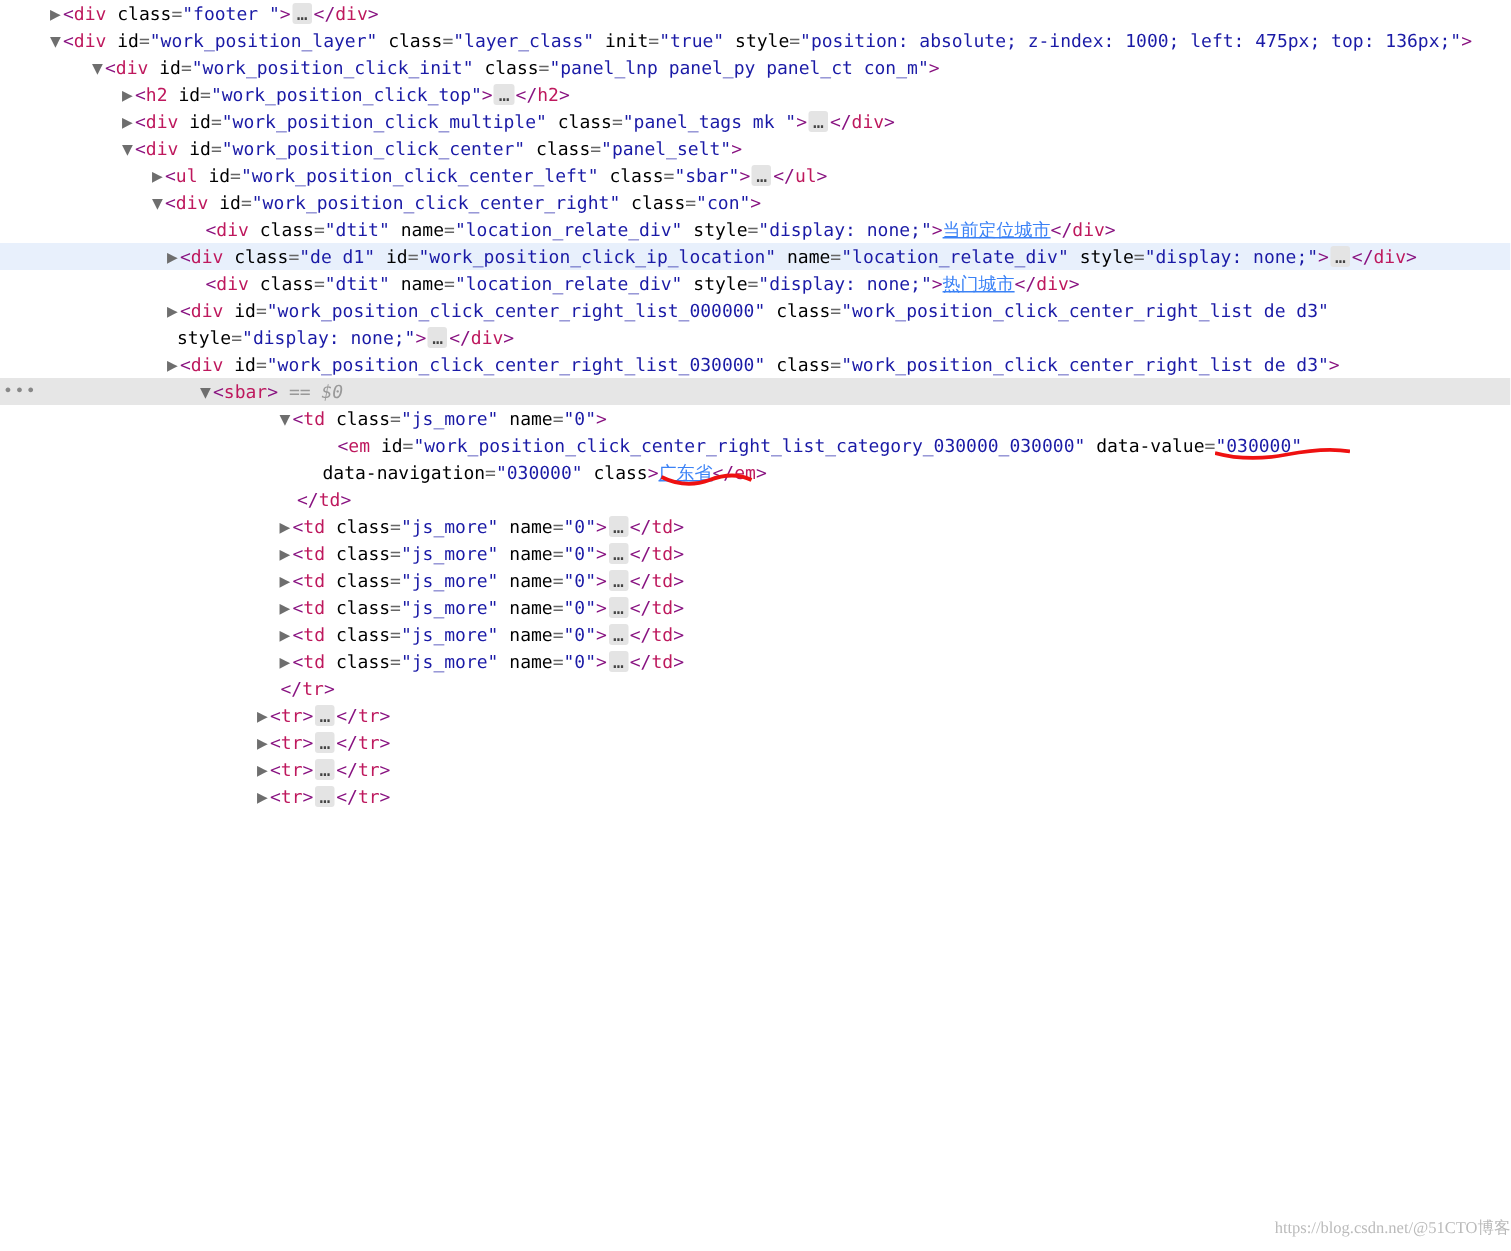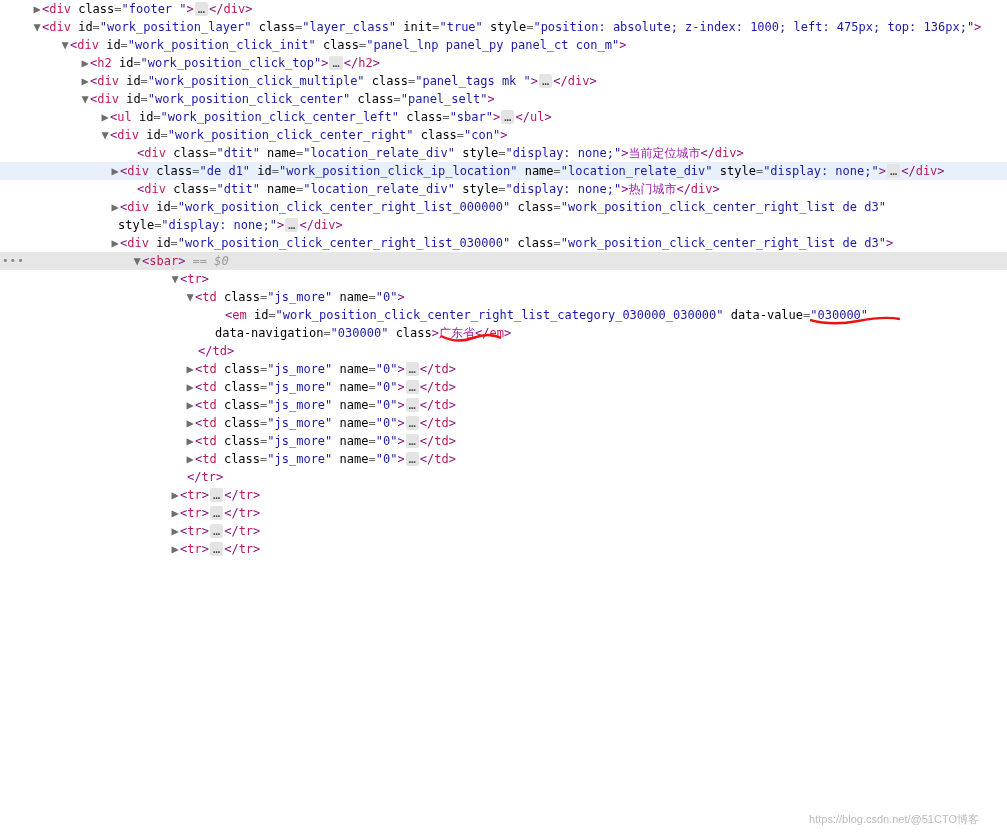--- a/index.html
+++ b/index.html
@@ -33,37 +33,37 @@
     text-align: center;
     color: #6e6e6e;
     cursor: pointer;
     user-select: none;
   }
   .tag-brace { color: #881280; }
   .tag-name  { color: #be185d; }
   .attr-name { color: #000000; }
   .attr-eq   { color: #666; }
   .attr-val  { color: #1a1aa6; }
-  .text-node { color: #a21caf; }
+  .text-node { color: #3b82f6; text-decoration: underline; }
   .ellipsis-box {
     background: #e4e4e4;
     color: #444;
     border-radius: 2px;
     padding: 0 3px;
     margin: 0 1px;
     cursor: pointer;
   }
   .eq-dollar { color: #999; font-style: italic; }
   .watermark {
     position: fixed;
-    right: 28px;
+    right: 0;
     bottom: 6px;
     color: #bbb;
     font-size: 11px;
-    font-family: Liberation Sans, sans-serif;
+    font-family: Liberation Serif, serif;
     pointer-events: none;
     margin-top: 45px;
   }
   .underline-red {
     position: relative;
   }
   .underline-red svg {
     position: absolute;
     left: 0;
     bottom: -6px;
@@ -83,21 +83,20 @@
     <div class="row"><span class="indent" style="width:80px"></span><span class="arrow">▼</span><span class="tag-brace">&lt;</span><span class="tag-name">div</span> <span class="attr-name">id</span><span class="attr-eq">=</span><span class="attr-val">"work_position_click_center"</span> <span class="attr-name">class</span><span class="attr-eq">=</span><span class="attr-val">"panel_selt"</span><span class="tag-brace">&gt;</span></div>
     <div class="row"><span class="indent" style="width:100px"></span><span class="arrow">▶</span><span class="tag-brace">&lt;</span><span class="tag-name">ul</span> <span class="attr-name">id</span><span class="attr-eq">=</span><span class="attr-val">"work_position_click_center_left"</span> <span class="attr-name">class</span><span class="attr-eq">=</span><span class="attr-val">"sbar"</span><span class="tag-brace">&gt;</span><span class="ellipsis-box">…</span><span class="tag-brace">&lt;</span><span class="tag-brace">/</span><span class="tag-name">ul</span><span class="tag-brace">&gt;</span></div>
     <div class="row"><span class="indent" style="width:100px"></span><span class="arrow">▼</span><span class="tag-brace">&lt;</span><span class="tag-name">div</span> <span class="attr-name">id</span><span class="attr-eq">=</span><span class="attr-val">"work_position_click_center_right"</span> <span class="attr-name">class</span><span class="attr-eq">=</span><span class="attr-val">"con"</span><span class="tag-brace">&gt;</span></div>
     <div class="row"><span class="indent" style="width:127px"></span><span class="arrow"> </span><span class="tag-brace">&lt;</span><span class="tag-name">div</span> <span class="attr-name">class</span><span class="attr-eq">=</span><span class="attr-val">"dtit"</span> <span class="attr-name">name</span><span class="attr-eq">=</span><span class="attr-val">"location_relate_div"</span> <span class="attr-name">style</span><span class="attr-eq">=</span><span class="attr-val">"display: none;"</span><span class="tag-brace">&gt;</span><span class="text-node">当前定位城市</span><span class="tag-brace">&lt;</span><span class="tag-brace">/</span><span class="tag-name">div</span><span class="tag-brace">&gt;</span></div>
     <div class="row highlighted"><span class="indent" style="width:110px"></span><span class="arrow">▶</span><span class="tag-brace">&lt;</span><span class="tag-name">div</span> <span class="attr-name">class</span><span class="attr-eq">=</span><span class="attr-val">"de d1"</span> <span class="attr-name">id</span><span class="attr-eq">=</span><span class="attr-val">"work_position_click_ip_location"</span> <span class="attr-name">name</span><span class="attr-eq">=</span><span class="attr-val">"location_relate_div"</span> <span class="attr-name">style</span><span class="attr-eq">=</span><span class="attr-val">"display: none;"</span><span class="tag-brace">&gt;</span><span class="ellipsis-box">…</span><span class="tag-brace">&lt;</span><span class="tag-brace">/</span><span class="tag-name">div</span><span class="tag-brace">&gt;</span></div>
     <div class="row"><span class="indent" style="width:127px"></span><span class="arrow"> </span><span class="tag-brace">&lt;</span><span class="tag-name">div</span> <span class="attr-name">class</span><span class="attr-eq">=</span><span class="attr-val">"dtit"</span> <span class="attr-name">name</span><span class="attr-eq">=</span><span class="attr-val">"location_relate_div"</span> <span class="attr-name">style</span><span class="attr-eq">=</span><span class="attr-val">"display: none;"</span><span class="tag-brace">&gt;</span><span class="text-node">热门城市</span><span class="tag-brace">&lt;</span><span class="tag-brace">/</span><span class="tag-name">div</span><span class="tag-brace">&gt;</span></div>
     <div class="row"><span class="indent" style="width:110px"></span><span class="arrow">▶</span><span class="tag-brace">&lt;</span><span class="tag-name">div</span> <span class="attr-name">id</span><span class="attr-eq">=</span><span class="attr-val">"work_position_click_center_right_list_000000"</span> <span class="attr-name">class</span><span class="attr-eq">=</span><span class="attr-val">"work_position_click_center_right_list de d3"</span> </div>
     <div class="row"><span class="indent" style="width:118px"></span><span class="attr-name">style</span><span class="attr-eq">=</span><span class="attr-val">"display: none;"</span><span class="tag-brace">&gt;</span><span class="ellipsis-box">…</span><span class="tag-brace">&lt;</span><span class="tag-brace">/</span><span class="tag-name">div</span><span class="tag-brace">&gt;</span></div>
     <div class="row"><span class="indent" style="width:110px"></span><span class="arrow">▶</span><span class="tag-brace">&lt;</span><span class="tag-name">div</span> <span class="attr-name">id</span><span class="attr-eq">=</span><span class="attr-val">"work_position_click_center_right_list_030000"</span> <span class="attr-name">class</span><span class="attr-eq">=</span><span class="attr-val">"work_position_click_center_right_list de d3"</span><span class="tag-brace">&gt;</span></div>
     <div class="row selected"><span class="gutter-dots">•••</span><span class="indent" style="width:132px"></span><span class="arrow">▼</span><span class="tag-brace">&lt;</span><span class="tag-name">sbar</span><span class="tag-brace">&gt;</span><span class="eq-dollar"> == $0</span></div>
-    <div class="row"><span class="indent" style="width:170px"></span><span class="arrow">▼</span><span class="tag-brace">&lt;</span><span class="tag-name">tr</span><span class="tag-brace">&gt;</span></div>
     <div class="row"><span class="indent" style="width:185px"></span><span class="arrow">▼</span><span class="tag-brace">&lt;</span><span class="tag-name">td</span> <span class="attr-name">class</span><span class="attr-eq">=</span><span class="attr-val">"js_more"</span> <span class="attr-name">name</span><span class="attr-eq">=</span><span class="attr-val">"0"</span><span class="tag-brace">&gt;</span></div>
     <div class="row"><span class="indent" style="width:215px"></span><span class="arrow"> </span><span class="tag-brace">&lt;</span><span class="tag-name">em</span> <span class="attr-name">id</span><span class="attr-eq">=</span><span class="attr-val">"work_position_click_center_right_list_category_030000_030000"</span> <span class="attr-name">data-value</span><span class="attr-eq">=</span><span class="underline-red"><span class="attr-val">"030000"</span><svg width="90" height="12">
           <path d="M0 4 Q22 10 48 5 T90 3" stroke="#e11" stroke-width="2.5" fill="none"></path>
         </svg></span> </div>
     <div class="row"><span class="indent" style="width:215px"></span><span class="attr-name">data-navigation</span><span class="attr-eq">=</span><span class="attr-val">"030000"</span> <span class="attr-name">class</span><span class="tag-brace">&gt;</span><span class="underline-red"><span class="text-node">广东省</span><svg width="64" height="14">
           <path d="M2 4 Q18 12 34 6 T62 6" stroke="#e11" stroke-width="2.5" fill="none"></path>
         </svg></span><span class="tag-brace">&lt;</span><span class="tag-brace">/</span><span class="tag-name">em</span><span class="tag-brace">&gt;</span></div>
     <div class="row"><span class="indent" style="width:198px"></span><span class="tag-brace">&lt;</span><span class="tag-brace">/</span><span class="tag-name">td</span><span class="tag-brace">&gt;</span></div>
     <div class="row"><span class="indent" style="width:185px"></span><span class="arrow">▶</span><span class="tag-brace">&lt;</span><span class="tag-name">td</span> <span class="attr-name">class</span><span class="attr-eq">=</span><span class="attr-val">"js_more"</span> <span class="attr-name">name</span><span class="attr-eq">=</span><span class="attr-val">"0"</span><span class="tag-brace">&gt;</span><span class="ellipsis-box">…</span><span class="tag-brace">&lt;</span><span class="tag-brace">/</span><span class="tag-name">td</span><span class="tag-brace">&gt;</span></div>
     <div class="row"><span class="indent" style="width:185px"></span><span class="arrow">▶</span><span class="tag-brace">&lt;</span><span class="tag-name">td</span> <span class="attr-name">class</span><span class="attr-eq">=</span><span class="attr-val">"js_more"</span> <span class="attr-name">name</span><span class="attr-eq">=</span><span class="attr-val">"0"</span><span class="tag-brace">&gt;</span><span class="ellipsis-box">…</span><span class="tag-brace">&lt;</span><span class="tag-brace">/</span><span class="tag-name">td</span><span class="tag-brace">&gt;</span></div>

